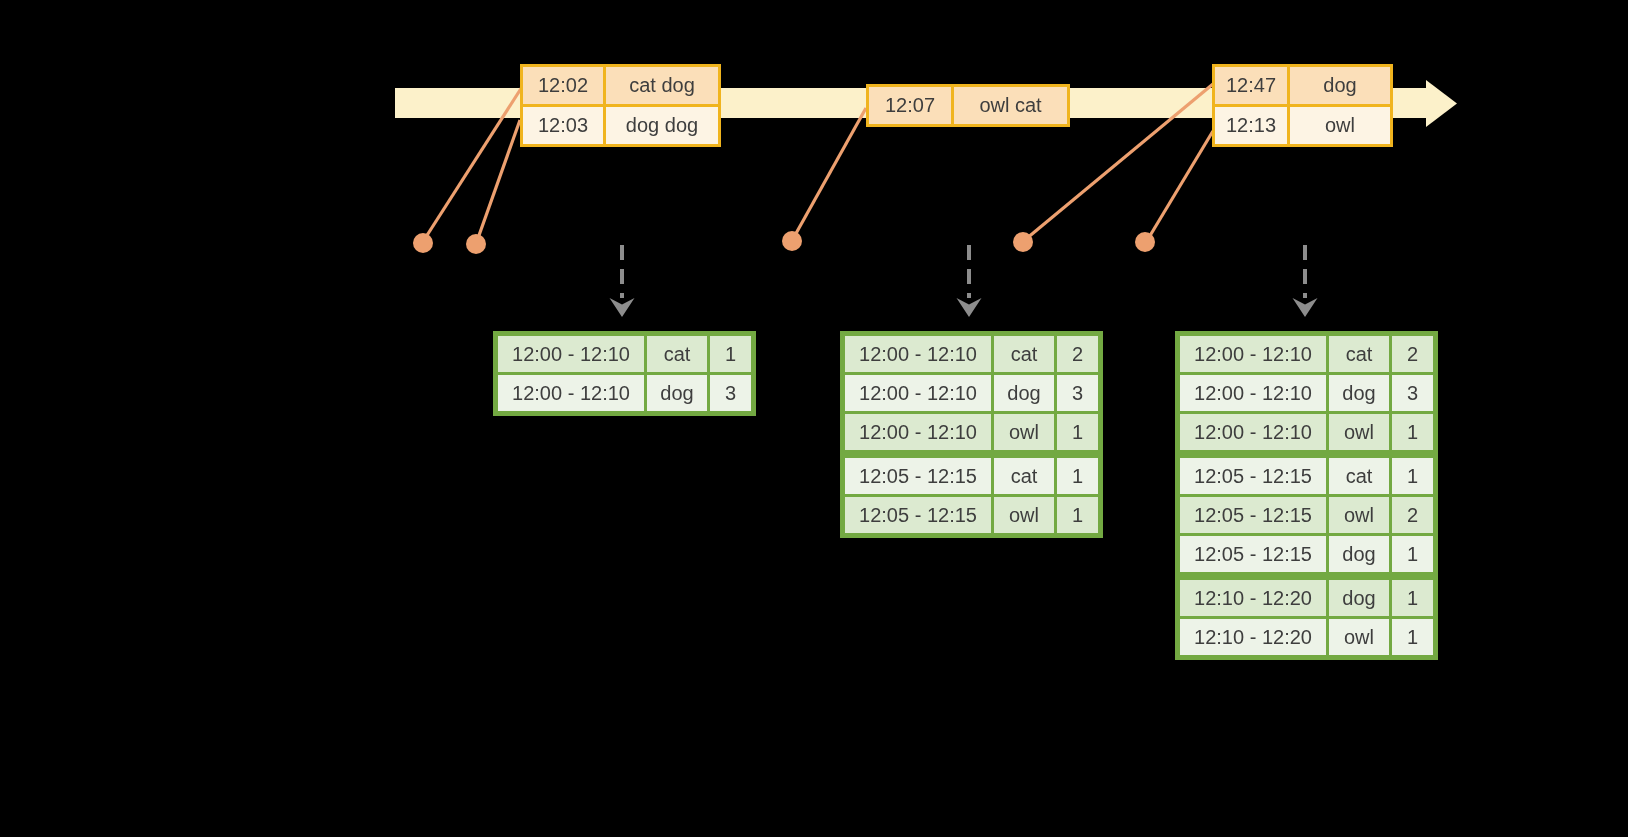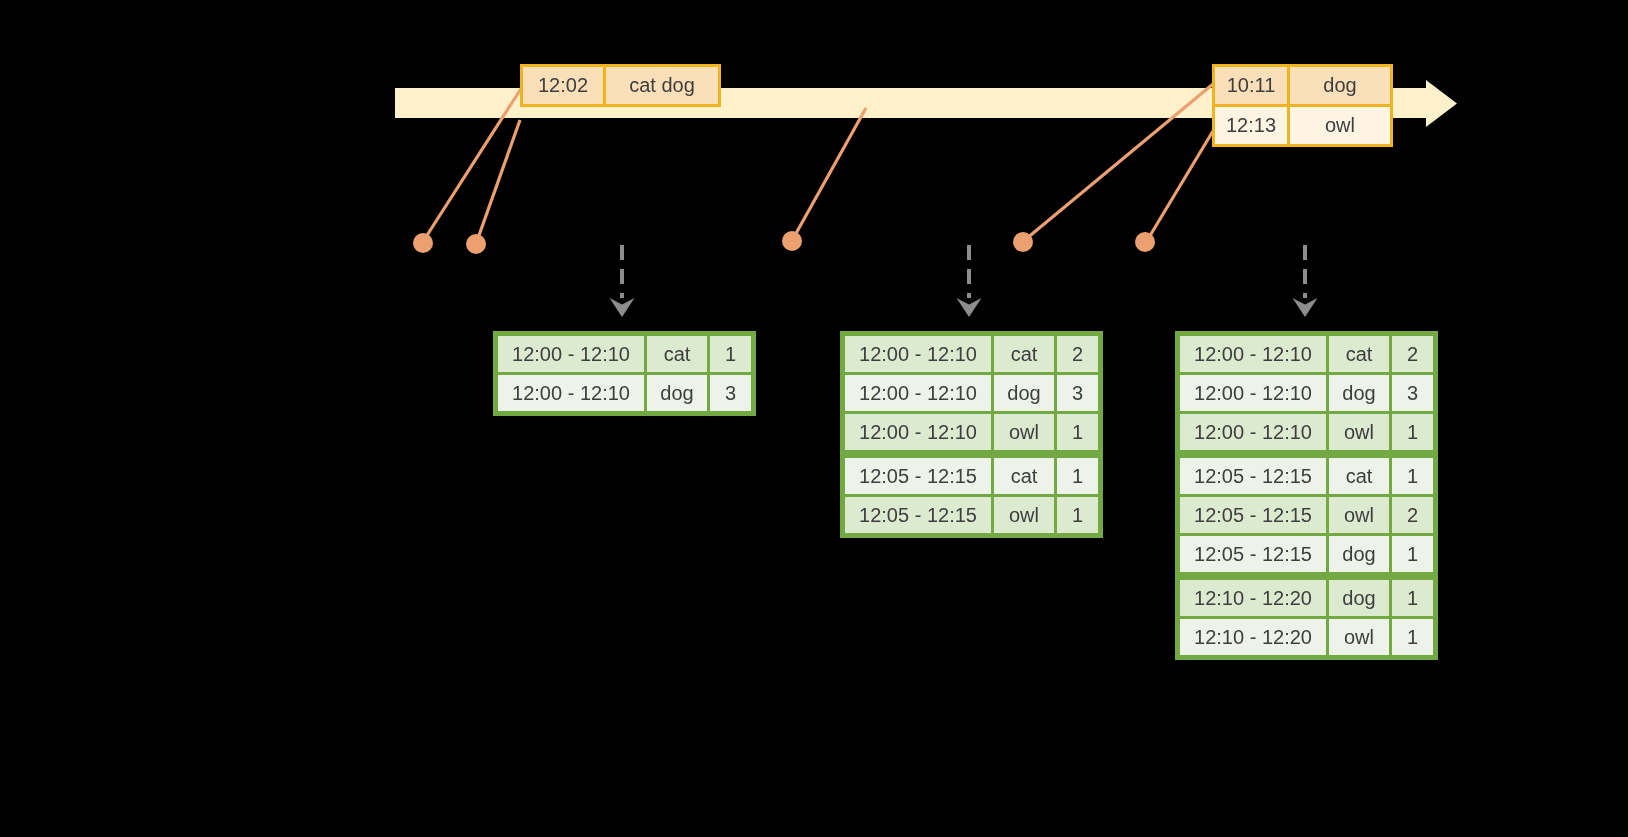--- a/index.html
+++ b/index.html
@@ -92,31 +92,46 @@
 
   <div class="abs etable evt1" style="left:520px; top:64px;">
     <table>
       <tbody>
 
           <tr class="dark">
             <td class="t-time">12:02</td>
             <td class="t-words">cat dog</td>
           </tr>
 
-        </tbody>
-    </table>
-  </div>
-
+          <tr class="light">
+            <td class="t-time">12:03</td>
+            <td class="t-words">dog dog</td>
+          </tr>
+        </tbody>
+    </table>
+  </div>
+
+  <div class="abs etable evt2" style="left:866px; top:84px;">
+    <table>
+      <tbody>
+
+          <tr class="dark">
+            <td class="t-time">12:07</td>
+            <td class="t-words">owl cat</td>
+          </tr>
+        </tbody>
+    </table>
+  </div>
 
   <div class="abs etable evt3" style="left:1212px; top:64px;">
     <table>
       <tbody>
 
           <tr class="dark">
-            <td class="t-time">10:11</td>
+            <td class="t-time">12:47</td>
             <td class="t-words">dog</td>
           </tr>
 
           <tr class="light">
             <td class="t-time">12:13</td>
             <td class="t-words">owl</td>
           </tr>
         </tbody>
     </table>
   </div>

